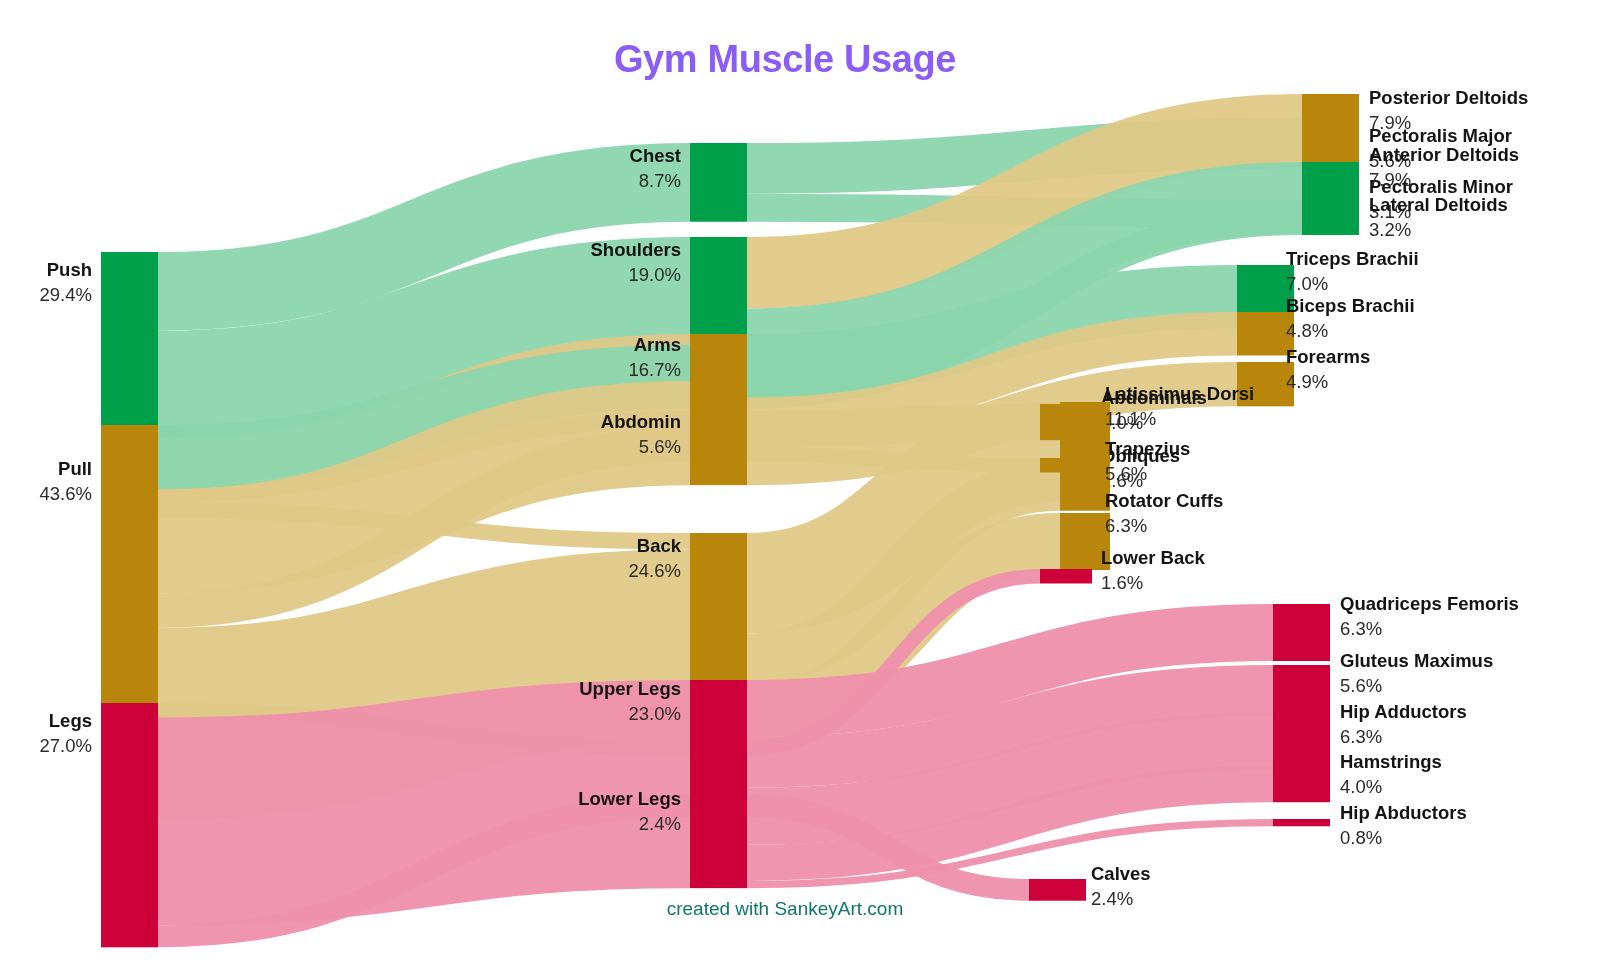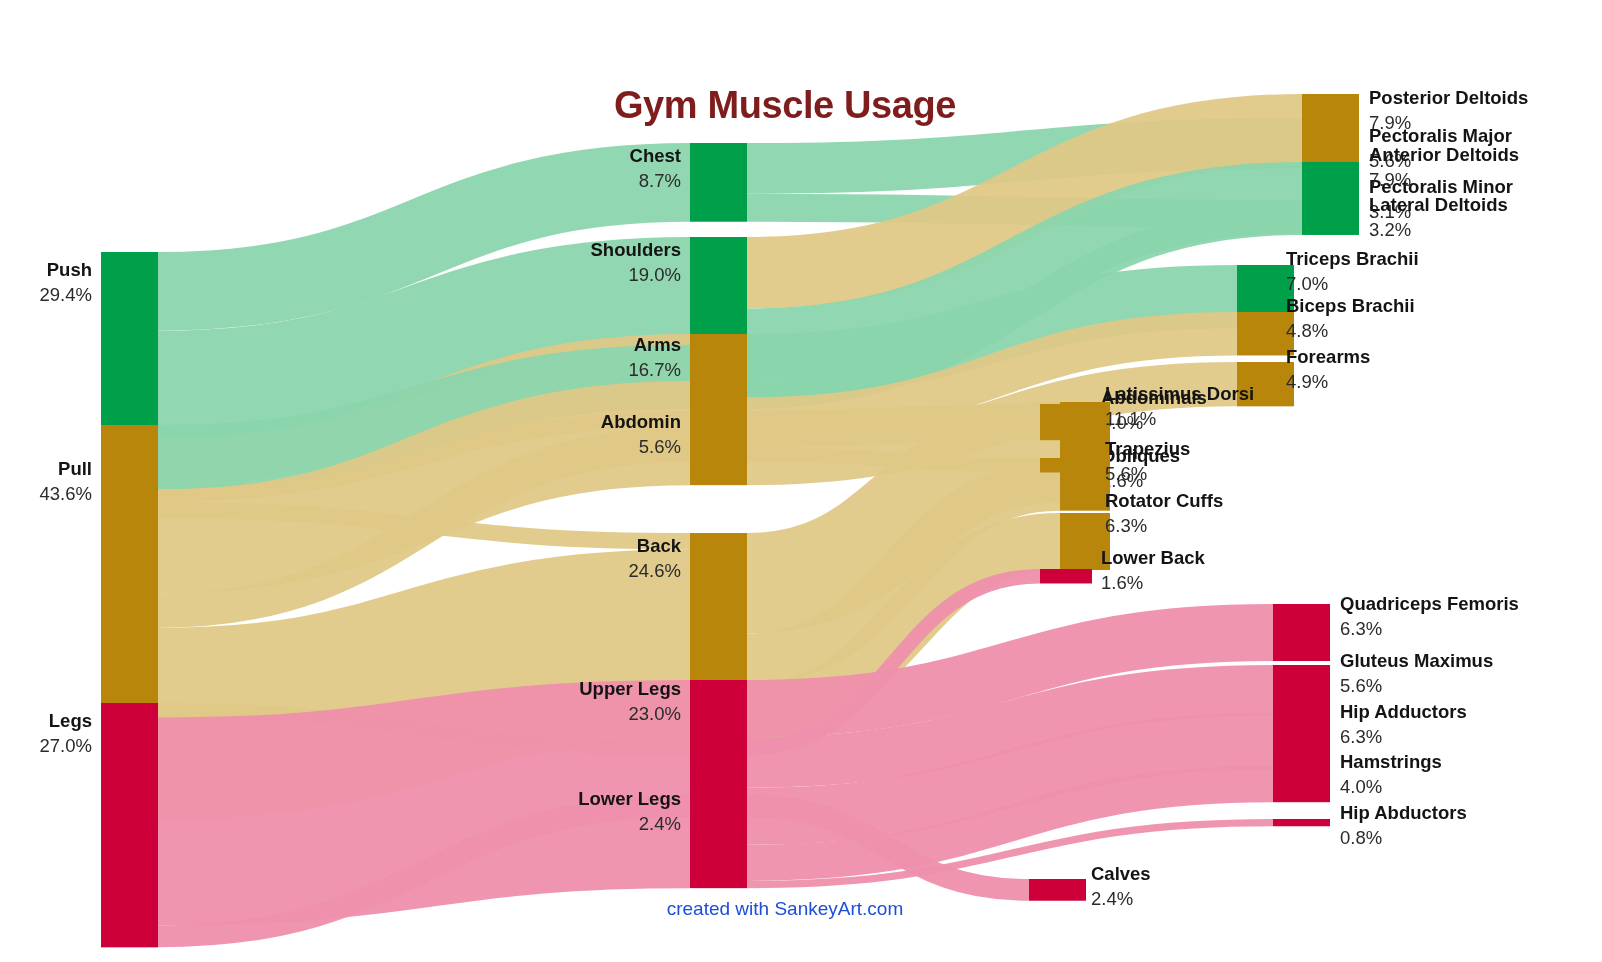--- a/index.html
+++ b/index.html
@@ -1,26 +1,25 @@
 <!DOCTYPE html>
 <html><head>
 <meta charset="utf-8">
 <style>
   html,body{margin:0;padding:0;background:#ffffff;}
   body{width:1602px;height:962px;overflow:hidden;font-family:"Liberation Sans",sans-serif;}
   #stage{position:relative;width:1602px;height:962px;background:#fff;}
   #title{
     position:absolute;left:0;top:38px;width:1570px;text-align:center;
-    font-size:38px;font-weight:bold;color:#7f1d1d;letter-spacing:-0.4px;
+    font-size:38px;font-weight:bold;color:#8b5cf6;letter-spacing:-0.4px;
     font-family:"Liberation Sans",sans-serif;
-    margin-top:46px;
   }
   #credit{
     position:absolute;left:0;top:898px;width:1570px;text-align:center;
-    font-size:19px;color:#1d4ed8;font-family:"Liberation Sans",sans-serif;
+    font-size:19px;color:#0f766e;font-family:"Liberation Sans",sans-serif;
   }
   svg{position:absolute;left:0;top:0;}
   .lbl-name{font-family:"Liberation Sans",sans-serif;font-size:18.5px;font-weight:bold;fill:#141414;}
   .lbl-val{font-family:"Liberation Sans",sans-serif;font-size:18.5px;font-weight:normal;fill:#2b2b2b;}
 </style>
 </head>
 <body>
 
 <div id="stage">
   <div id="title">Gym Muscle Usage</div>

